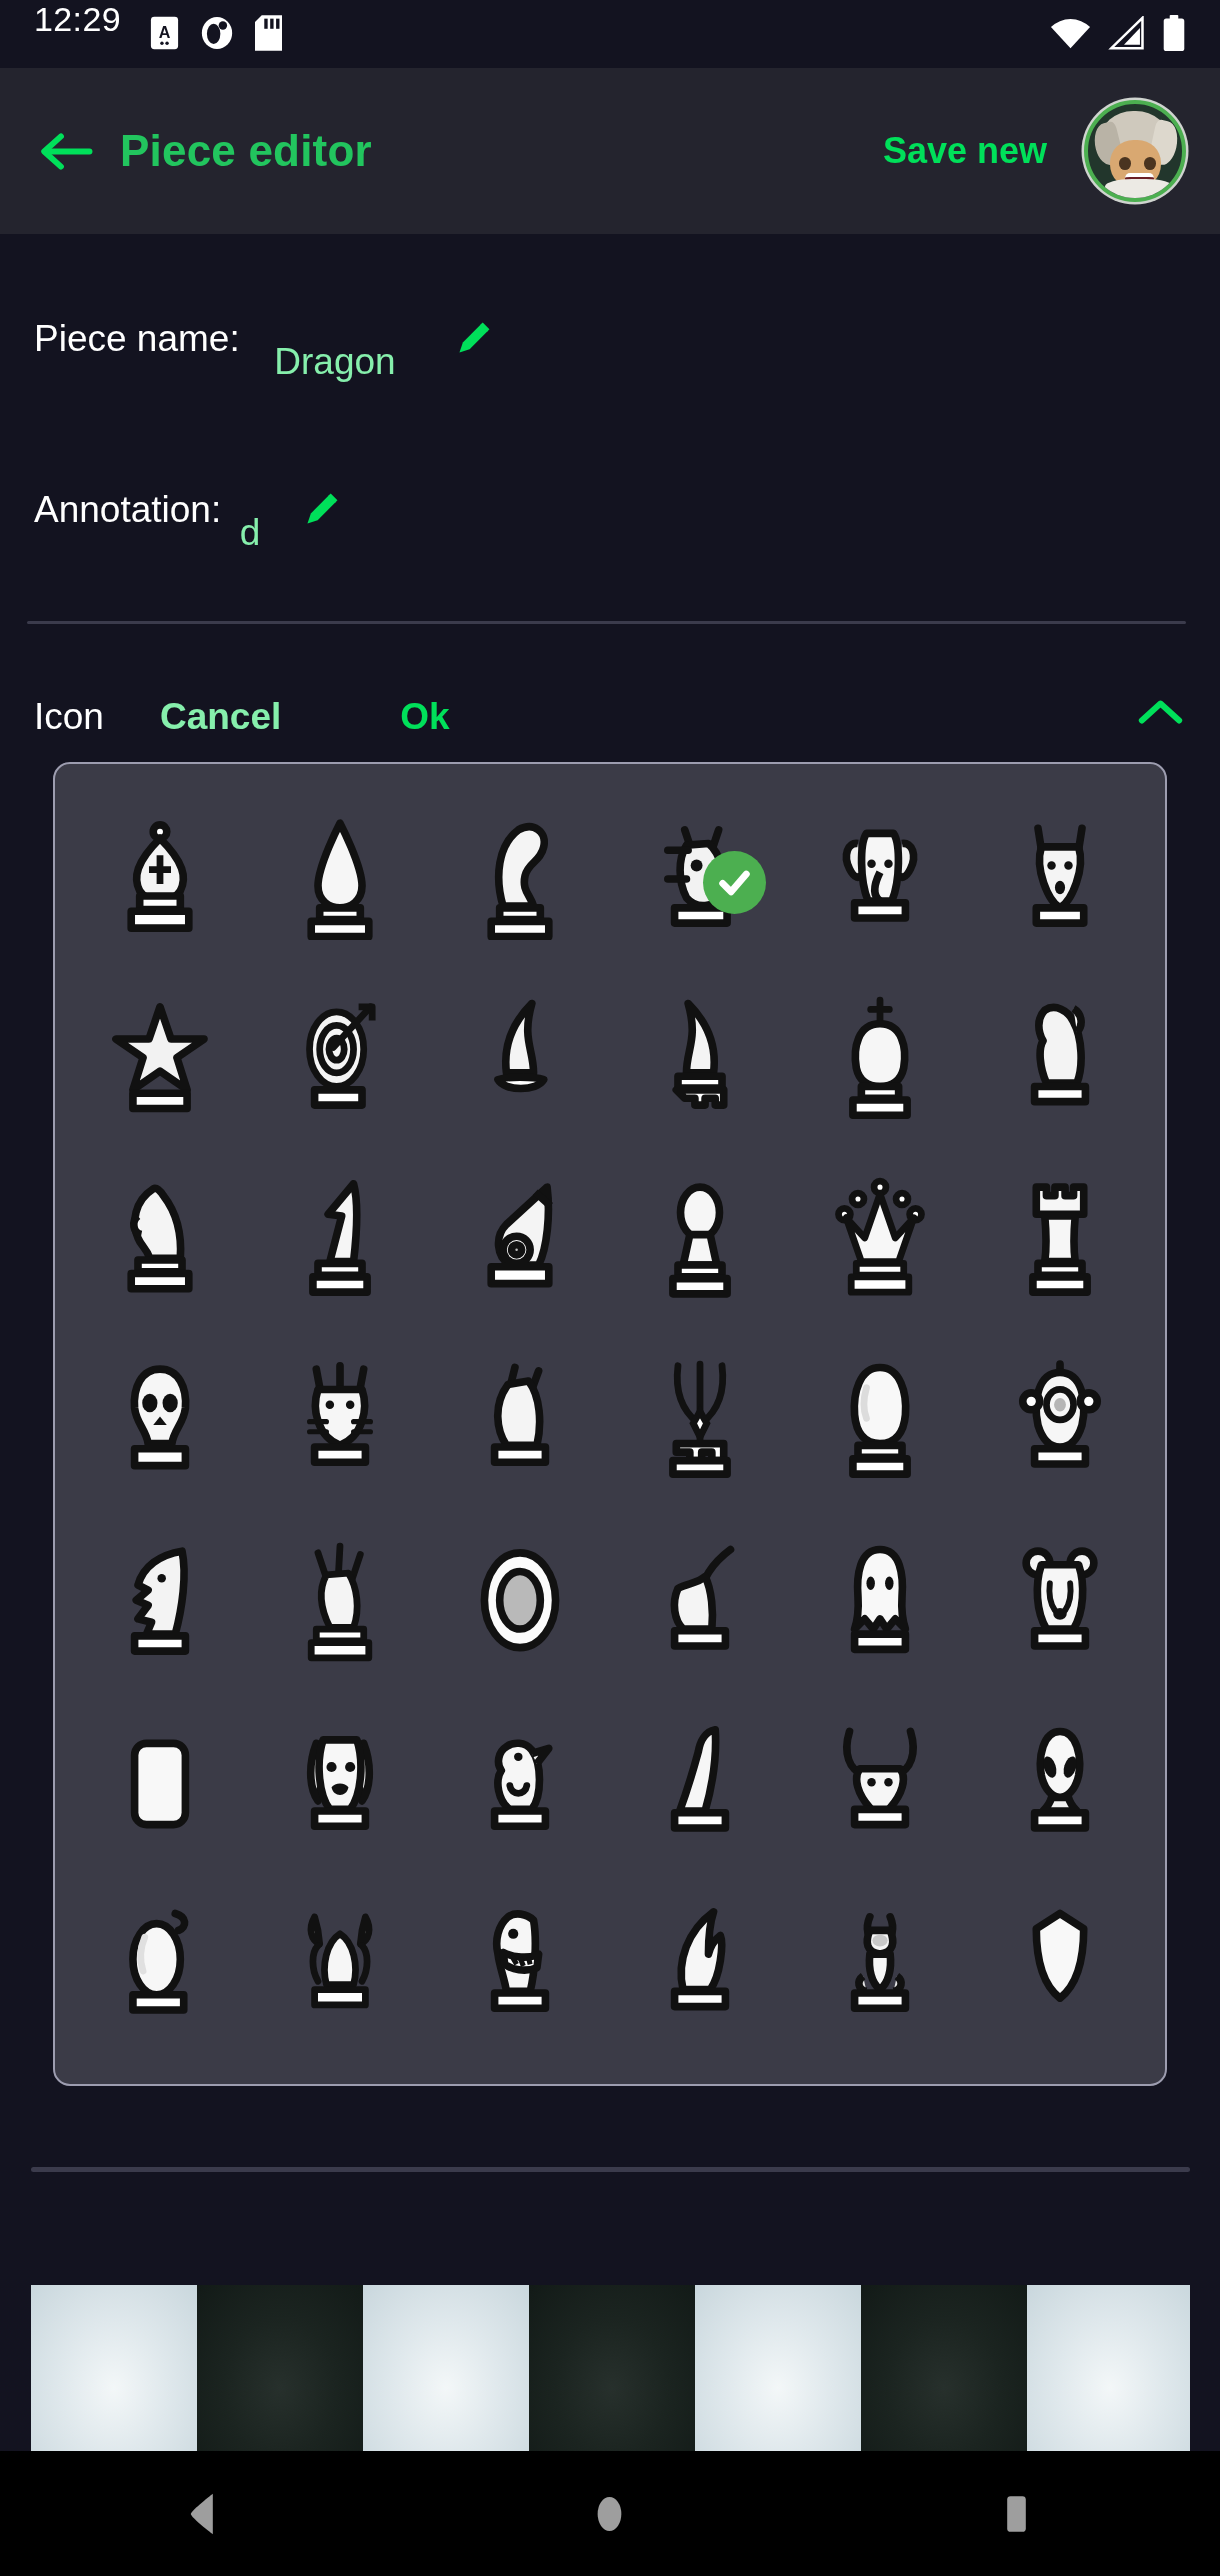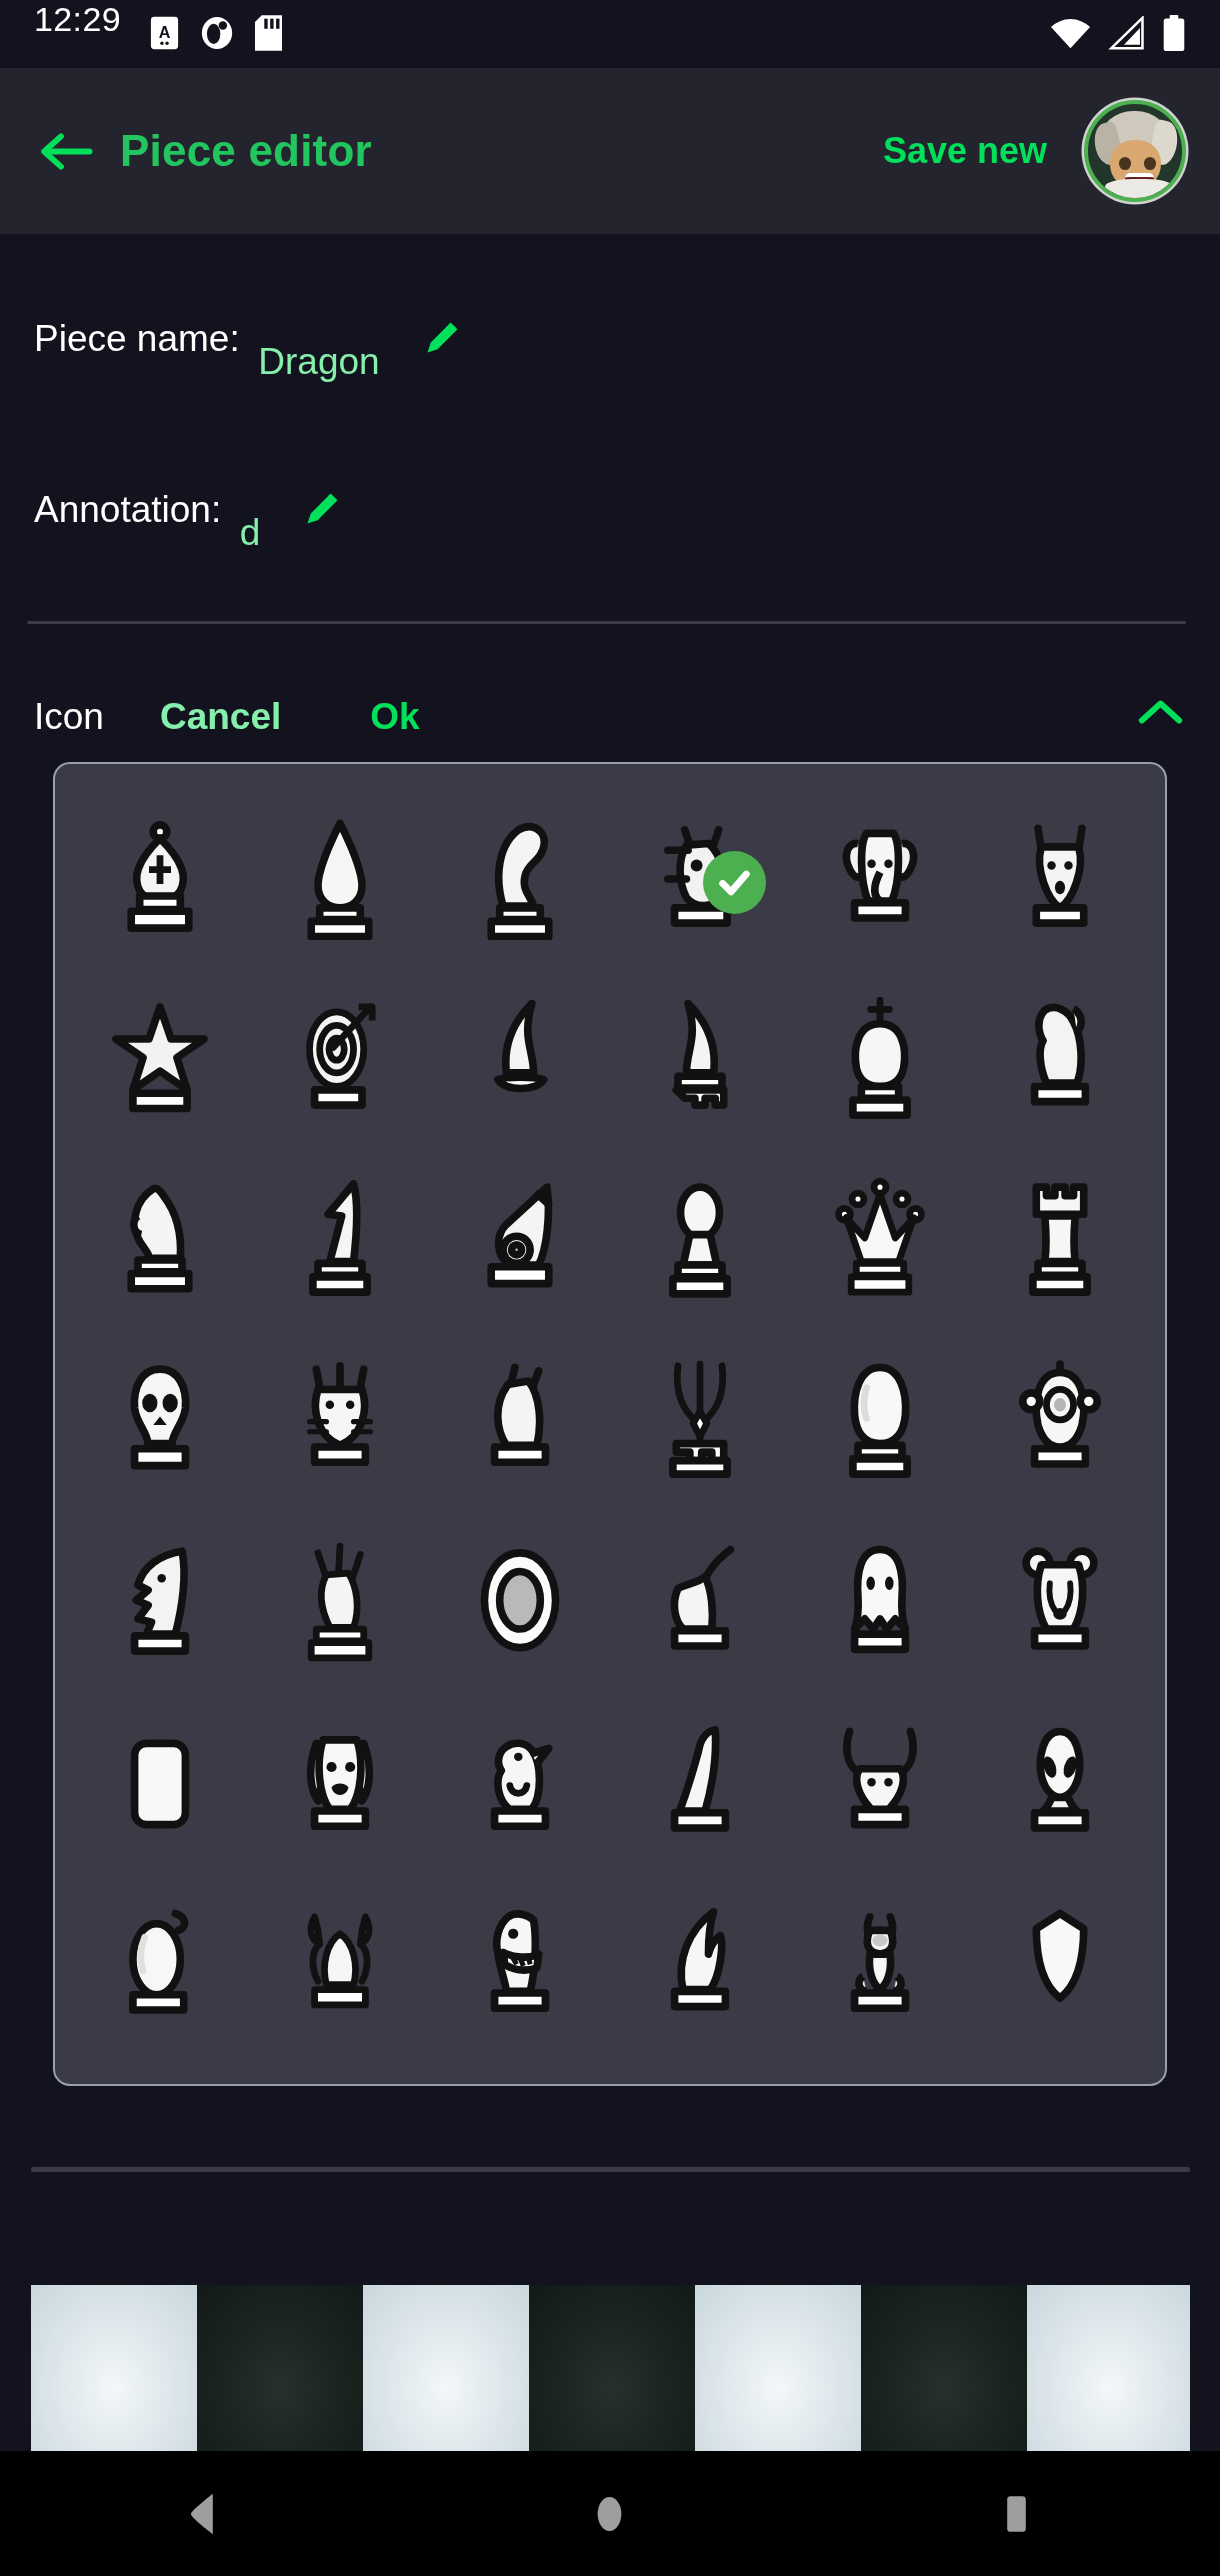--- a/index.html
+++ b/index.html
@@ -64,36 +64,36 @@
   }
   .av-body{
     position:absolute; left:17px; bottom:0; width:68px; height:18.6px;
     background:#eceae4; border-radius:40% 40% 0 0;
   }
 
   
   .content{ position:absolute; top:234px; left:0; width:1220px; }
 
   .field-row{ display:flex; align-items:center; padding:0 34px; height:81px; }
-  .field-row.name{ margin-top:64px; }
+  .field-row.name{ margin-top:64px;gap:16px; }
   .field-row.annot{ margin-top:90px; }
   .field-label{ font-size:37px; color:#ffffff; font-weight:400; }
   .field-value{ font-size:37px; color:#86efac; font-weight:400; margin-left:18.6px;margin-top:46px; }
   .pencil{ margin-left:39px; width:44px; height:44px; display:flex; align-items:center; justify-content:center;}
 
   .divider{
     height:3.4px; background:#3b3b4c; margin:71px 34px 0 27px; border-radius:1.7px;
   }
 
   .icon-header{
     display:flex; align-items:flex-end; padding:0 34px; height:93px; margin-top:20.3px;
   }
   .ih-label{ font-size:37px; color:#ffffff; }
   .ih-cancel{ font-size:37px; color:#86efac; font-weight:700; margin-left:56px; }
-  .ih-ok{ font-size:37px; color:#00e05a; font-weight:700; margin-left:89px; }
+  .ih-ok{ font-size:37px; color:#00e05a; font-weight:700; margin-left:119px; }
   .ih-spacer{ flex:1; }
   .chev{ width:51px; height:51px; display:flex; align-items:center; justify-content:center; }
 
   
   .grid-panel{
     margin:24px 53px 0 53px;
     background:#3b3b47;
     border:2.5px solid #9d9db0;
     border-radius:17px;
     padding:22px 15.3px 24px 15.3px;

